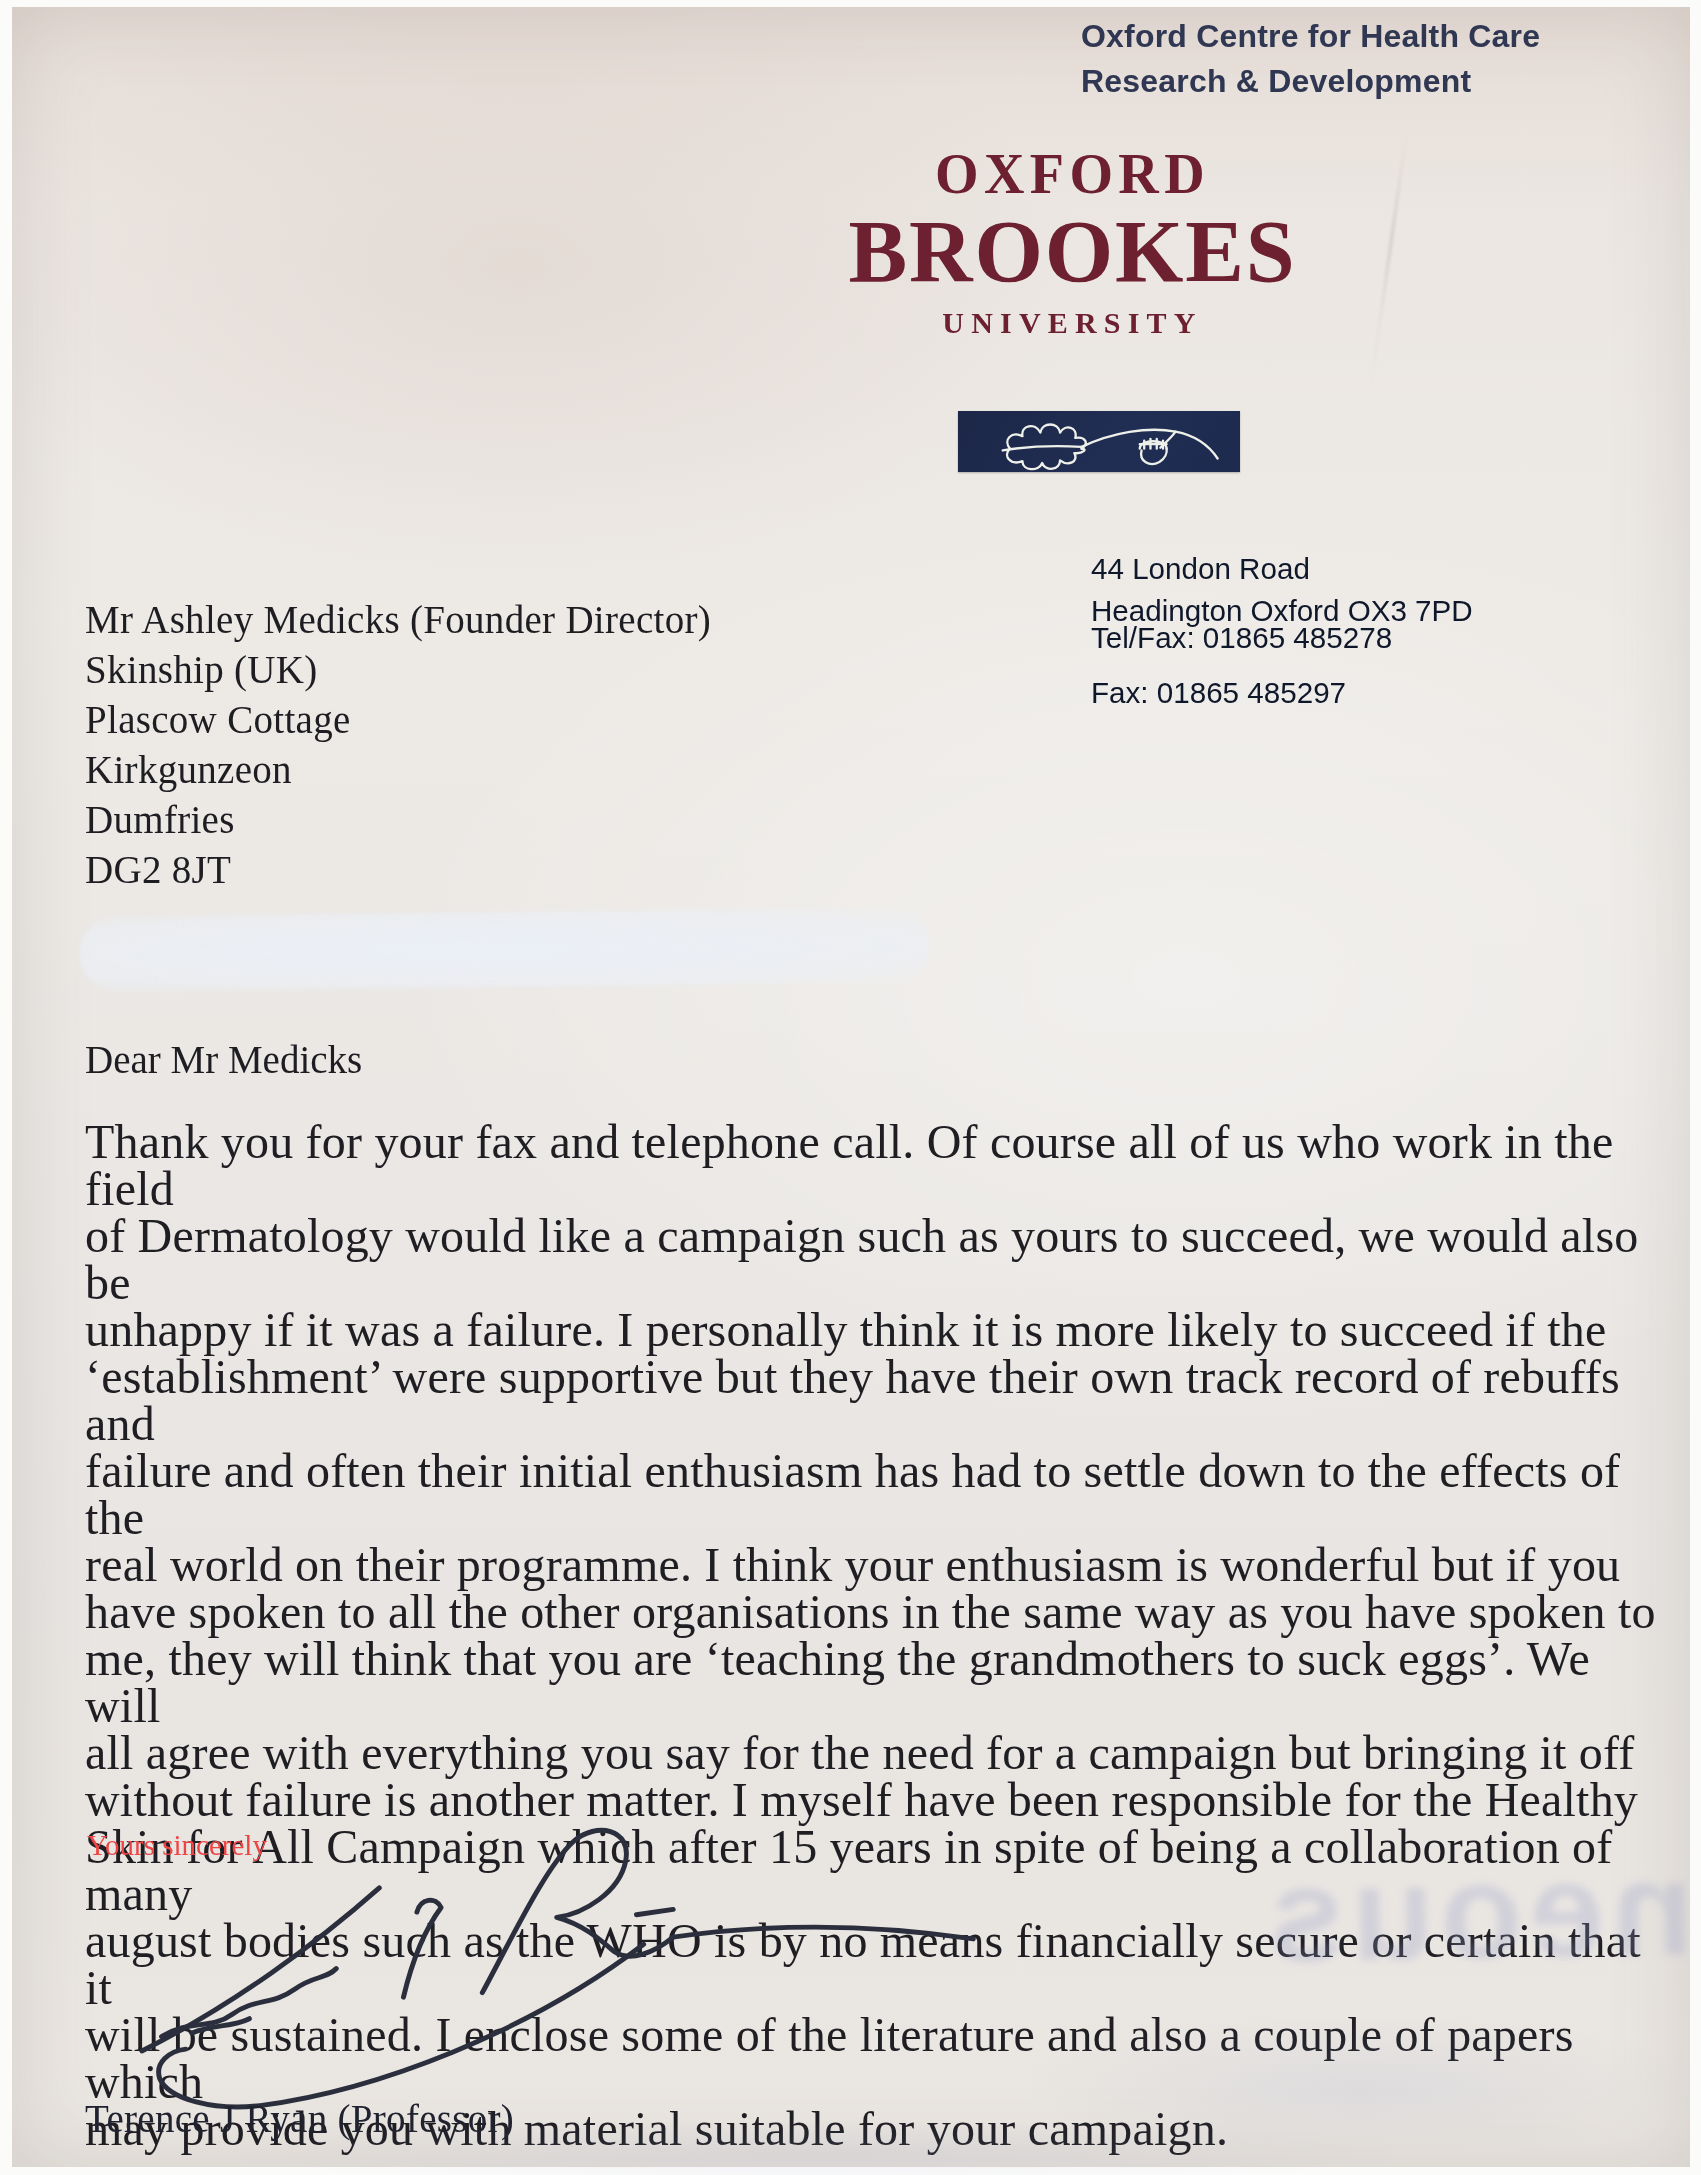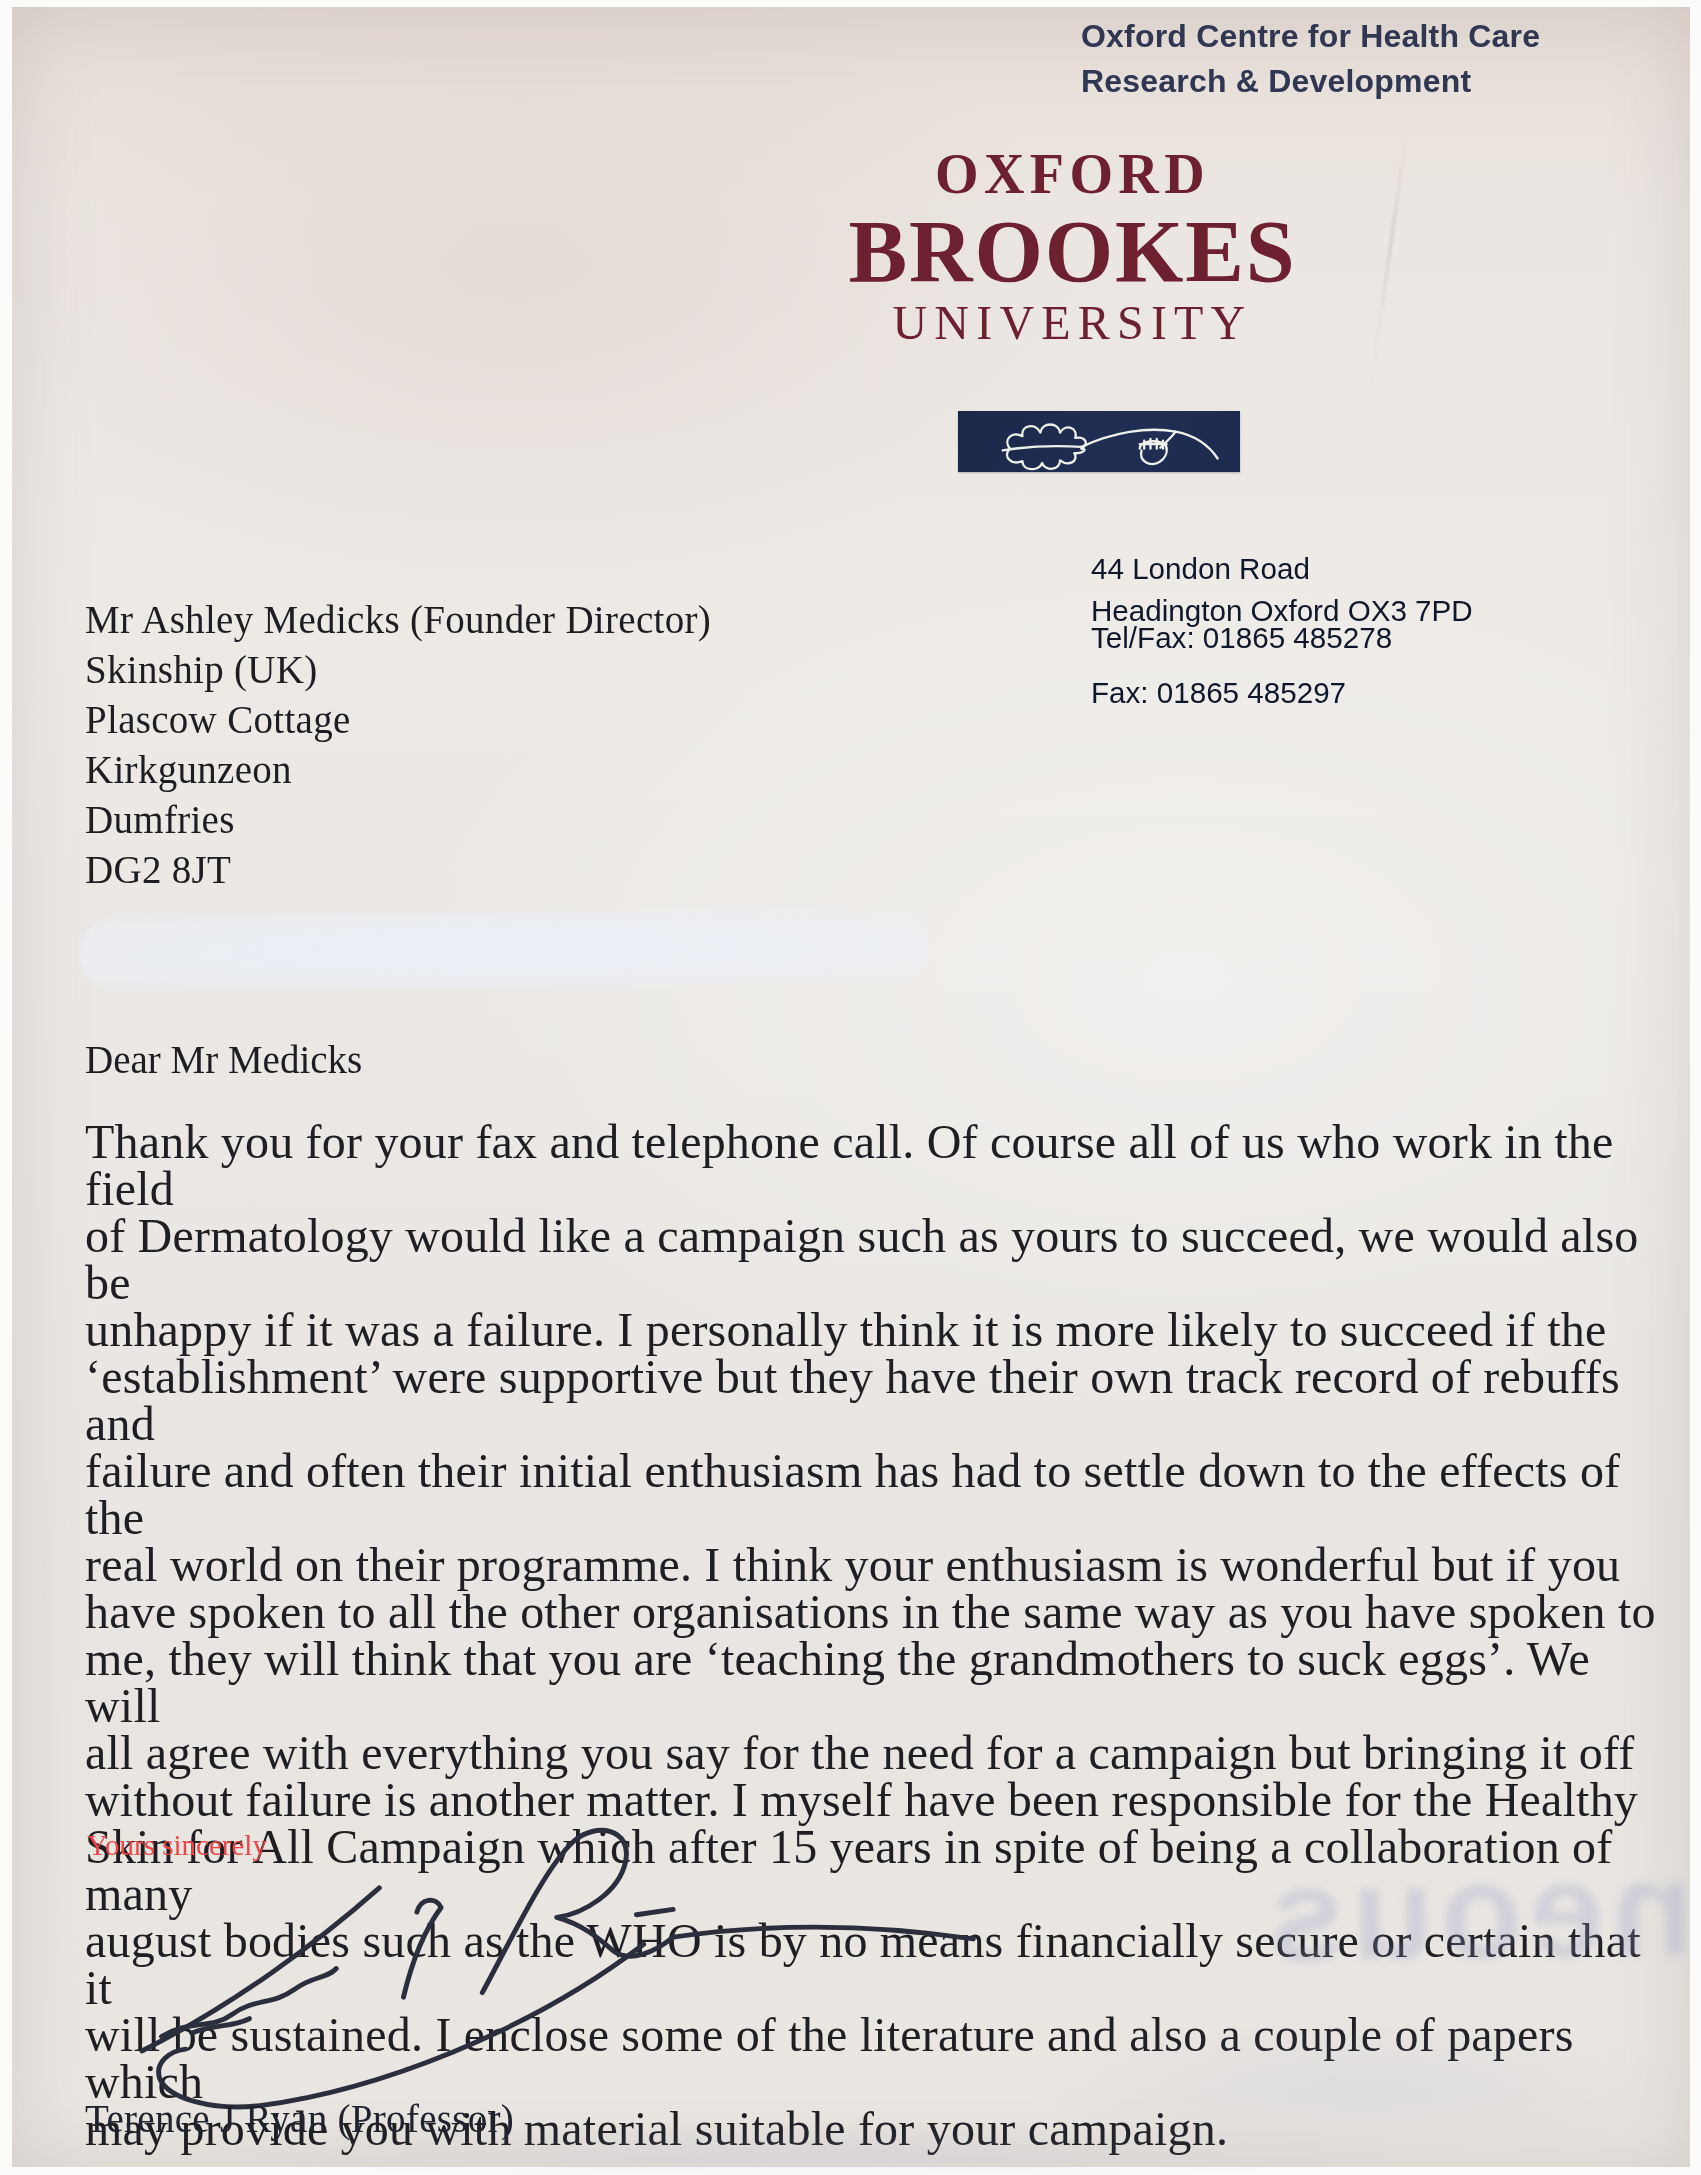--- a/index.html
+++ b/index.html
@@ -23,21 +23,21 @@
   .dept{
     left:1081px;top:14px;width:537px;
     font-family:"Liberation Sans",sans-serif;
     font-weight:bold;font-size:32px;line-height:45px;
     color:#2f3752;letter-spacing:0.2px;
     white-space:pre-line;
   }
   .uni{left:804px;top:142px;width:537px;text-align:center;color:#6d2130;}
   .uni .w1{font-size:56px;font-weight:bold;letter-spacing:5.4px;line-height:64px;}
   .uni .w2{font-size:88px;font-weight:bold;letter-spacing:1.8px;line-height:91px;}
-  .uni .w3{font-size:48px;font-weight:normal;letter-spacing:7.2px;line-height:52px;}
+  .uni .w3{font-size:30px;font-weight:bold;letter-spacing:7.2px;line-height:52px;}
   .logobar{
     left:958px;top:411px;width:282px;height:61px;
     background:linear-gradient(120deg,#1c2748,#212e54 60%,#1d2a4e);
     box-shadow:0 0.9px 1.8px rgba(0,0,0,.25);
   }
   
   .sender-addr,.sender-phones{
     font-family:"Liberation Sans",sans-serif;color:#0f172a;
     font-size:29.6px;white-space:pre-line;
   }

